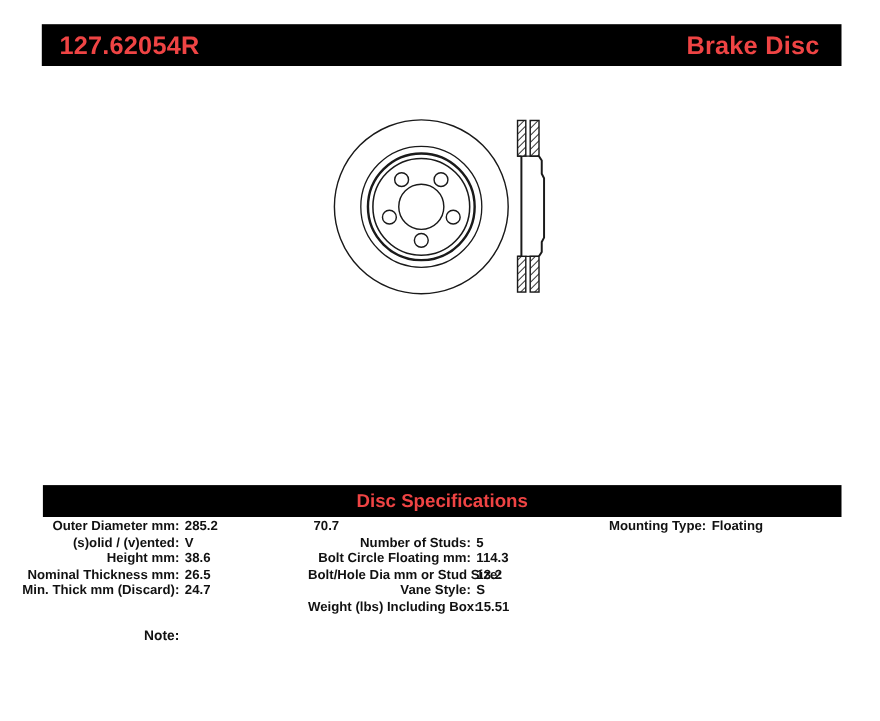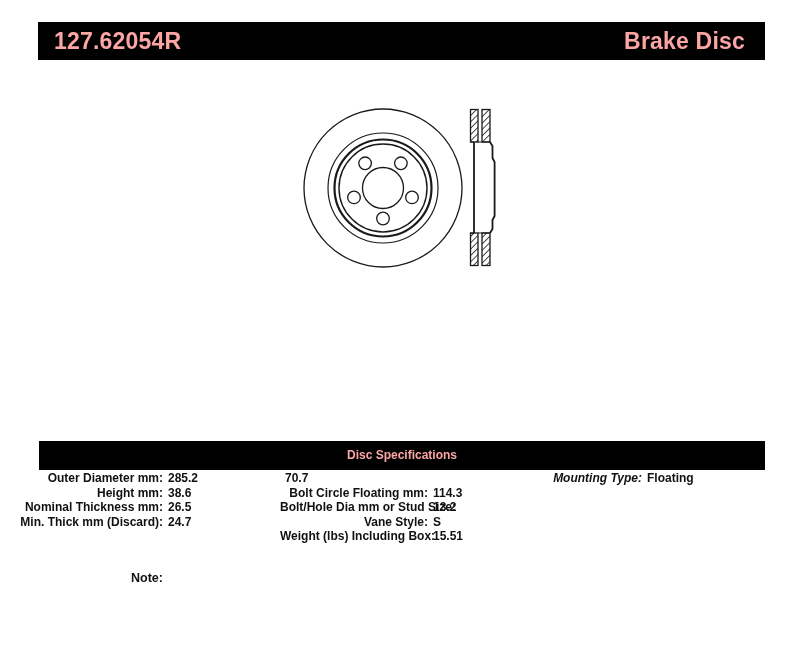--- a/index.html
+++ b/index.html
@@ -11,21 +11,21 @@
   #page {
     position: relative;
     width: 800px;
     height: 655px;
     background: #ffffff;
     overflow: hidden;
   }
   .black-bar {
     position: absolute;
     background: #000000;
-    color: #fca5a5;
+    color: #ef4444;
     box-sizing: border-box;
   }
   #header-bar {
     left: 38px;
     top: 22px;
     width: 727px;
     height: 38px;
     display: flex;
     align-items: center;
     justify-content: space-between;
@@ -40,21 +40,21 @@
     top: 88px;
     width: 234px;
     height: 192px;
   }
   #spec-title-bar {
     left: 39px;
     top: 441px;
     width: 726px;
     height: 29px;
     text-align: center;
-    font-size: 12px;
+    font-size: 17px;
     font-weight: bold;
     line-height: 29px;
   }
   .spec-col {
     position: absolute;
     top: 471px;
     font-size: 12px;
     font-weight: bold;
     color: #111111;
   }
@@ -65,21 +65,21 @@
     display: flex;
     line-height: 14.6px;
     white-space: nowrap;
   }
   .spec-label {
     text-align: right;
     flex: 0 0 auto;
   }
   #spec-col-left   .spec-label { width: 163px; }
   #spec-col-middle .spec-label { width: 148px; }
-  #spec-col-right  .spec-label { width: 112px; font-style: italic; }
+  #spec-col-right  .spec-label { width: 112px; }
   .spec-value {
     margin-left: 5px;
     text-align: right;
   }
   #note-label {
     position: absolute;
     left: 95px;
     top: 571px;
     font-size: 12.5px;
     font-weight: bold;
@@ -135,36 +135,44 @@
   <div id="spec-title-bar" class="black-bar">
     <span>Disc Specifications</span>
   </div>
 
   <div id="spec-col-left" class="spec-col">
     <div class="spec-row">
       <span class="spec-label">Outer Diameter mm:</span>
       <span class="spec-value">285.2</span>
     </div>
     <div class="spec-row">
+      <span class="spec-label">(s)olid / (v)ented:</span>
+      <span class="spec-value">V</span>
+    </div>
+    <div class="spec-row">
       <span class="spec-label">Height mm:</span>
       <span class="spec-value">38.6</span>
     </div>
     <div class="spec-row">
       <span class="spec-label">Nominal Thickness mm:</span>
       <span class="spec-value">26.5</span>
     </div>
     <div class="spec-row">
       <span class="spec-label">Min. Thick mm (Discard):</span>
       <span class="spec-value">24.7</span>
     </div>
   </div>
 
   <div id="spec-col-middle" class="spec-col">
     <div class="spec-row">
       <span class="spec-value">70.7</span>
+    </div>
+    <div class="spec-row">
+      <span class="spec-label">Number of Studs:</span>
+      <span class="spec-value">5</span>
     </div>
     <div class="spec-row">
       <span class="spec-label">Bolt Circle Floating mm:</span>
       <span class="spec-value">114.3</span>
     </div>
     <div class="spec-row">
       <span class="spec-label">Bolt/Hole Dia mm or Stud Size:</span>
       <span class="spec-value">13.2</span>
     </div>
     <div class="spec-row">

